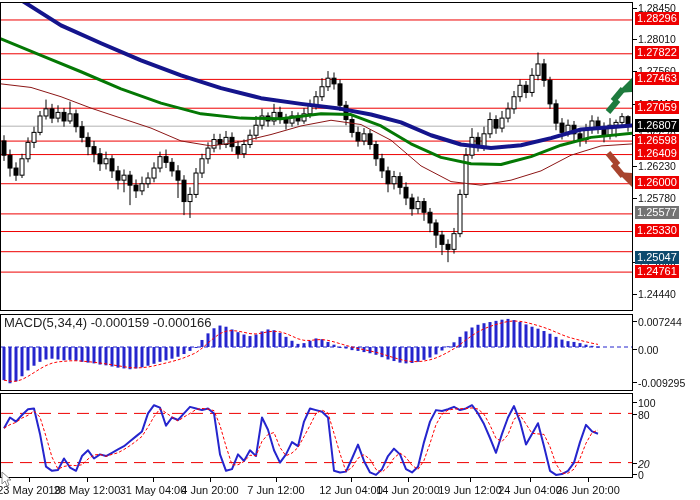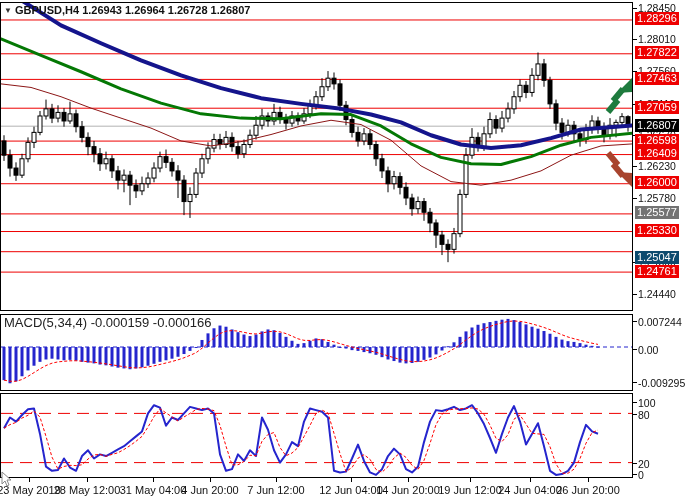--- a/index.html
+++ b/index.html
@@ -261,23 +261,20 @@
           <path d="M612,98 L622,86" stroke="#1e7b3e" stroke-width="6" fill="none"></path>
           <polygon points="616,90 634,72 632,89" fill="#1e7b3e"></polygon>
         </g>
         <g>
           <path d="M607,150 L617,162" stroke="#a8442e" stroke-width="6" fill="none"></path>
           <path d="M612,161 L622,173" stroke="#a8442e" stroke-width="6" fill="none"></path>
           <polygon points="616,169 634,187 632,170" fill="#a8442e"></polygon>
         </g>
       </svg>
   </div>
-  <div id="title-row">
-    <span class="marker">▼</span><span>GBPUSD,H4  1.26943 1.26964 1.26728 1.26807</span>
-  </div>
 
   <div class="panel" id="macd-panel" style="top:314px;width:633px;height:77px;">
     <svg id="macd-svg" width="631" height="75">
         <line x1="0" x2="631" y1="32" y2="32" stroke="#2525cd" stroke-width="1" stroke-dasharray="4,3"></line>
         <g>
           <rect x="1.5" y="32" width="3" height="33.150000000000006" fill="#2525cd"></rect>
           <rect x="7.5" y="32" width="3" height="36.269999999999996" fill="#2525cd"></rect>
           <rect x="13.5" y="32" width="3" height="34.31999999999999" fill="#2525cd"></rect>
           <rect x="19.5" y="32" width="3" height="29.25" fill="#2525cd"></rect>
           <rect x="25.5" y="32" width="3" height="23.400000000000006" fill="#2525cd"></rect>
@@ -426,21 +423,21 @@
       <span class="tick-label" style="top: 316px;">0.007244</span>
       <div class="tick-dash" style="top: 349px;"></div>
       <span class="tick-label" style="top: 344px;">0.00</span>
       <div class="tick-dash" style="top: 382px;"></div>
       <span class="tick-label" style="top: 377px;">-0.009295</span>
       <div class="tick-dash" style="top: 402px;"></div>
       <span class="tick-label" style="top: 397px;">100</span>
       <div class="tick-dash" style="top: 414px;"></div>
       <span class="tick-label" style="top: 409px;">80</span>
       <div class="tick-dash" style="top: 463px;"></div>
-      <span class="tick-label" style="top: 458px;">20</span>
+      <span class="tick-label" style="top: 458px; font-style: italic;">20</span>
       <div class="tick-dash" style="top: 474px;"></div>
       <span class="tick-label" style="top: 469px;">0</span>
     </div>
 
   <div id="time-axis" style="position:absolute;left:0;top:478px;width:700px;height:22px;">
       <div class="time-tick" style="left: 29px; top: 0px;"></div>
       <span class="time-label" style="left: 29px; top: 6px;">23 May 2019</span>
       <div class="time-tick" style="left: 87px; top: 0px;"></div>
       <span class="time-label" style="left: 87px; top: 6px;">28 May 12:00</span>
       <div class="time-tick" style="left: 153px; top: 0px;"></div>

